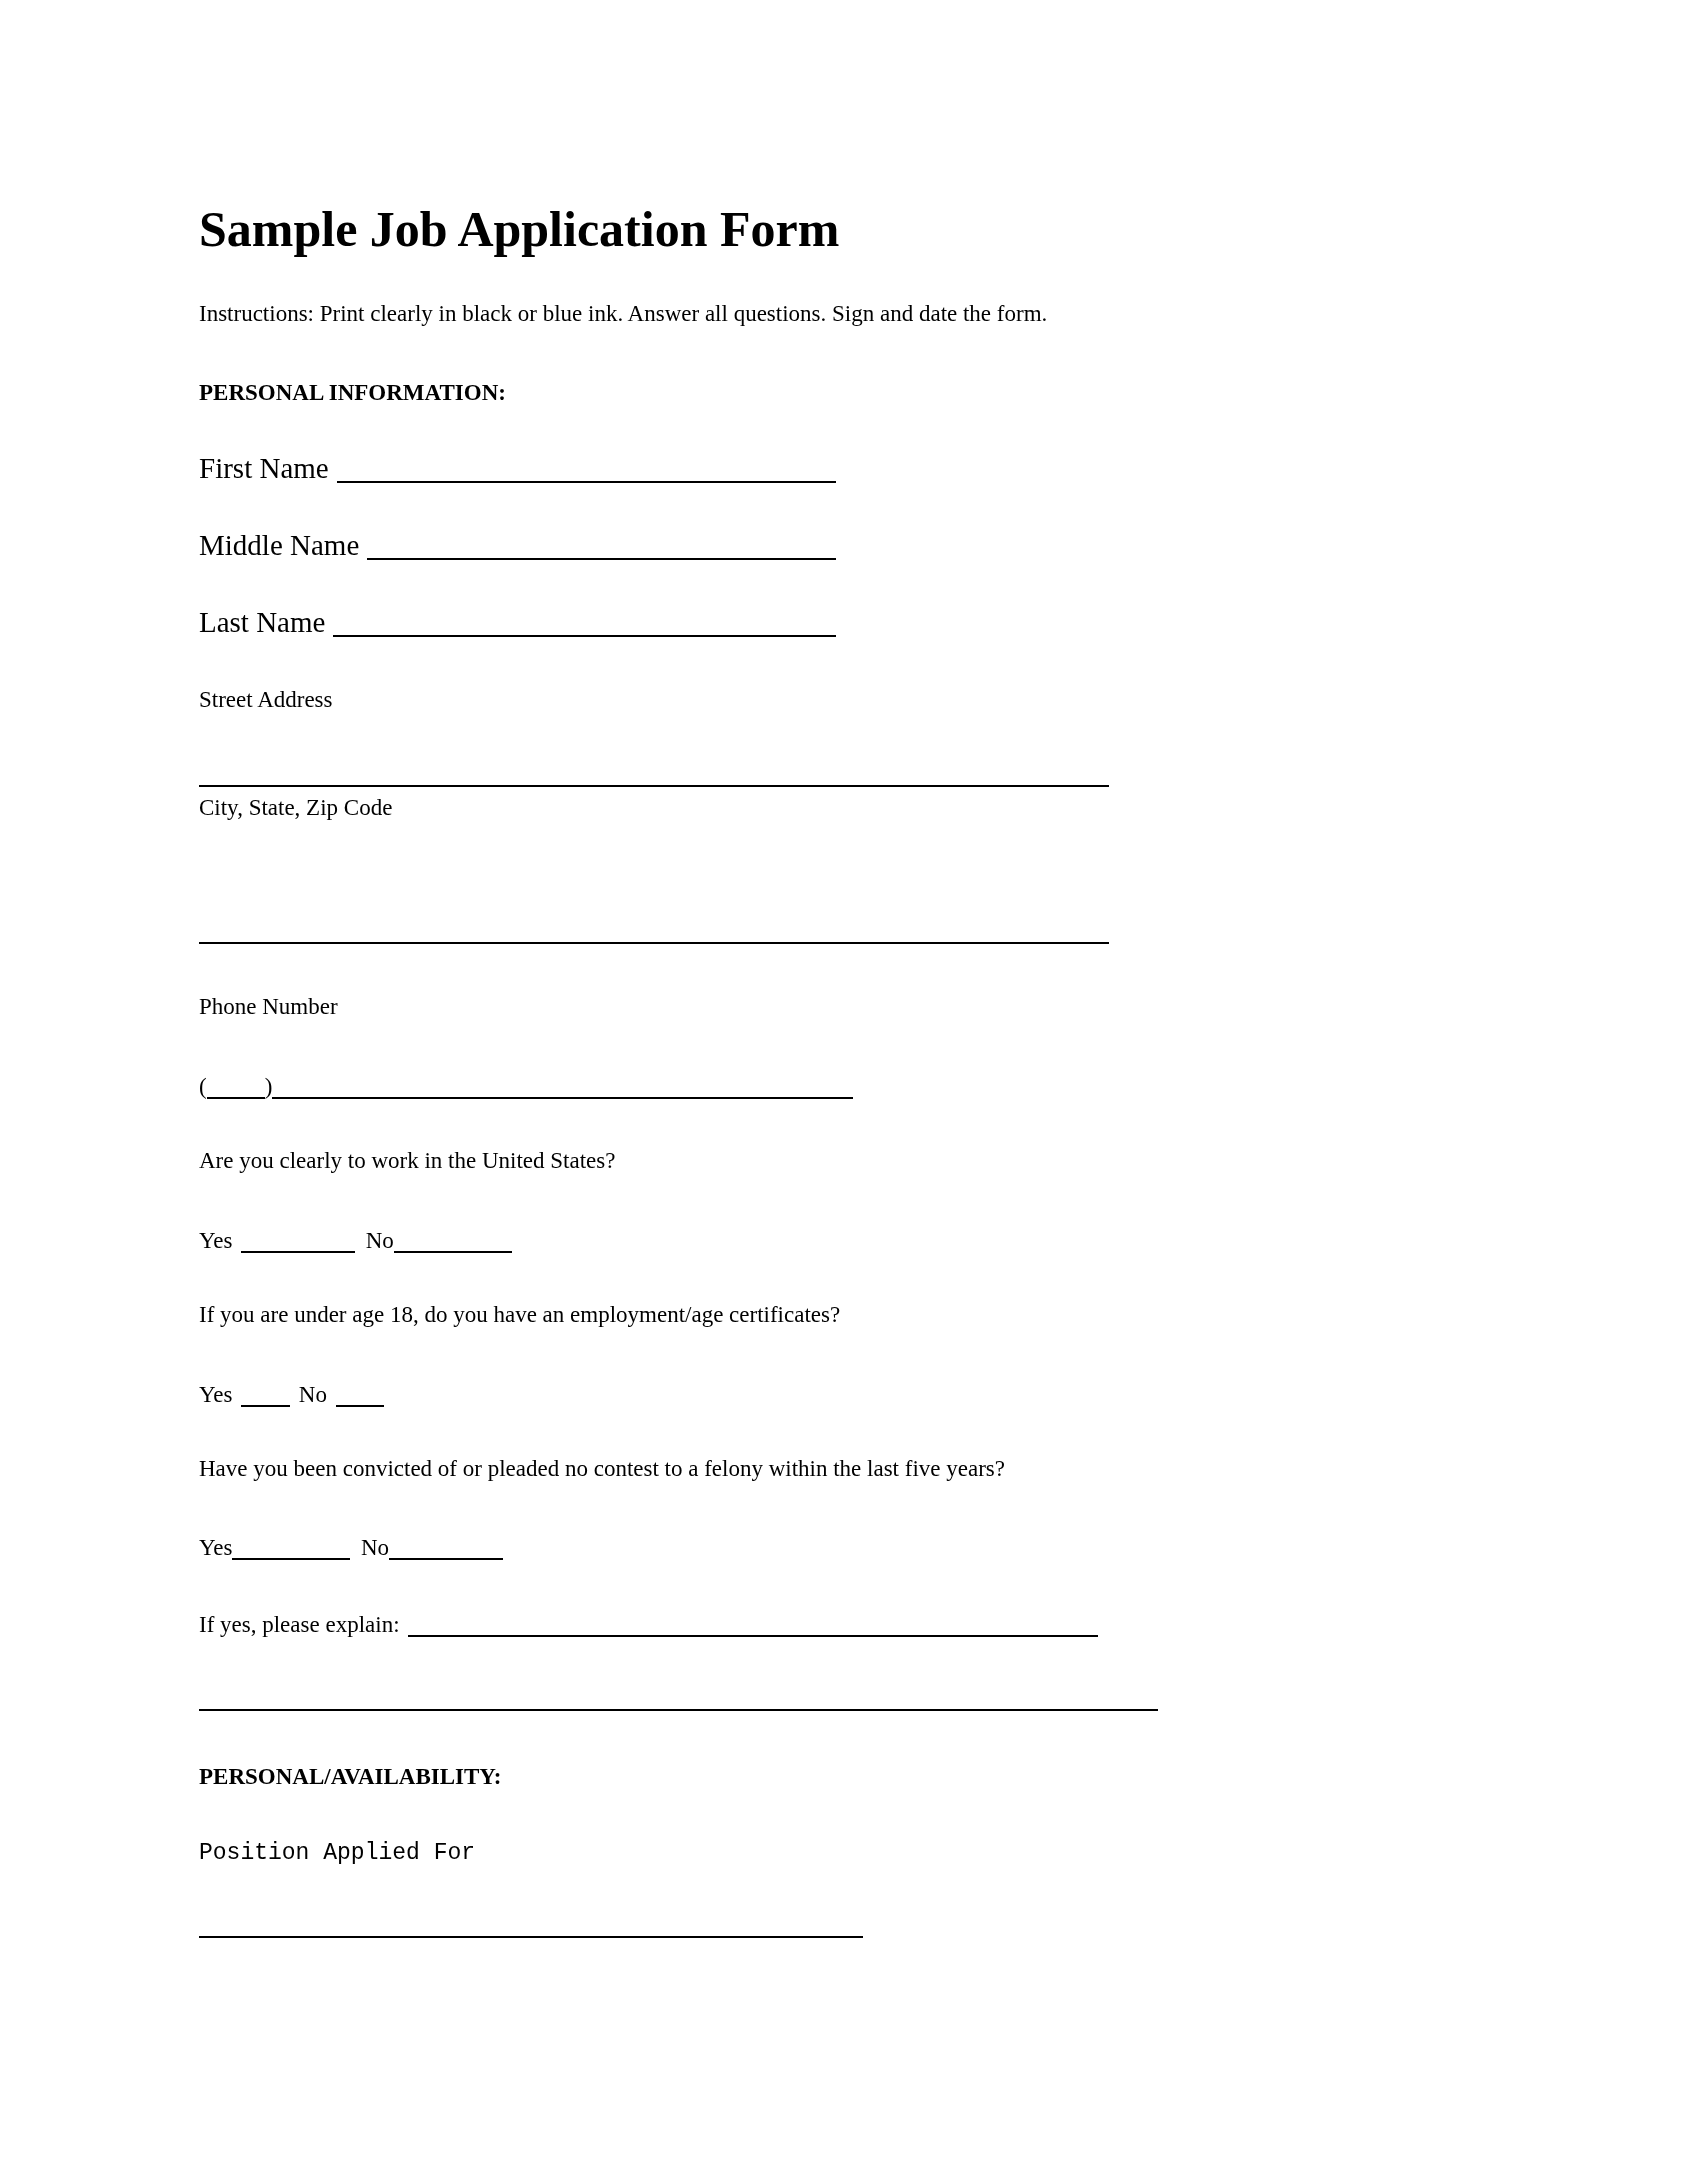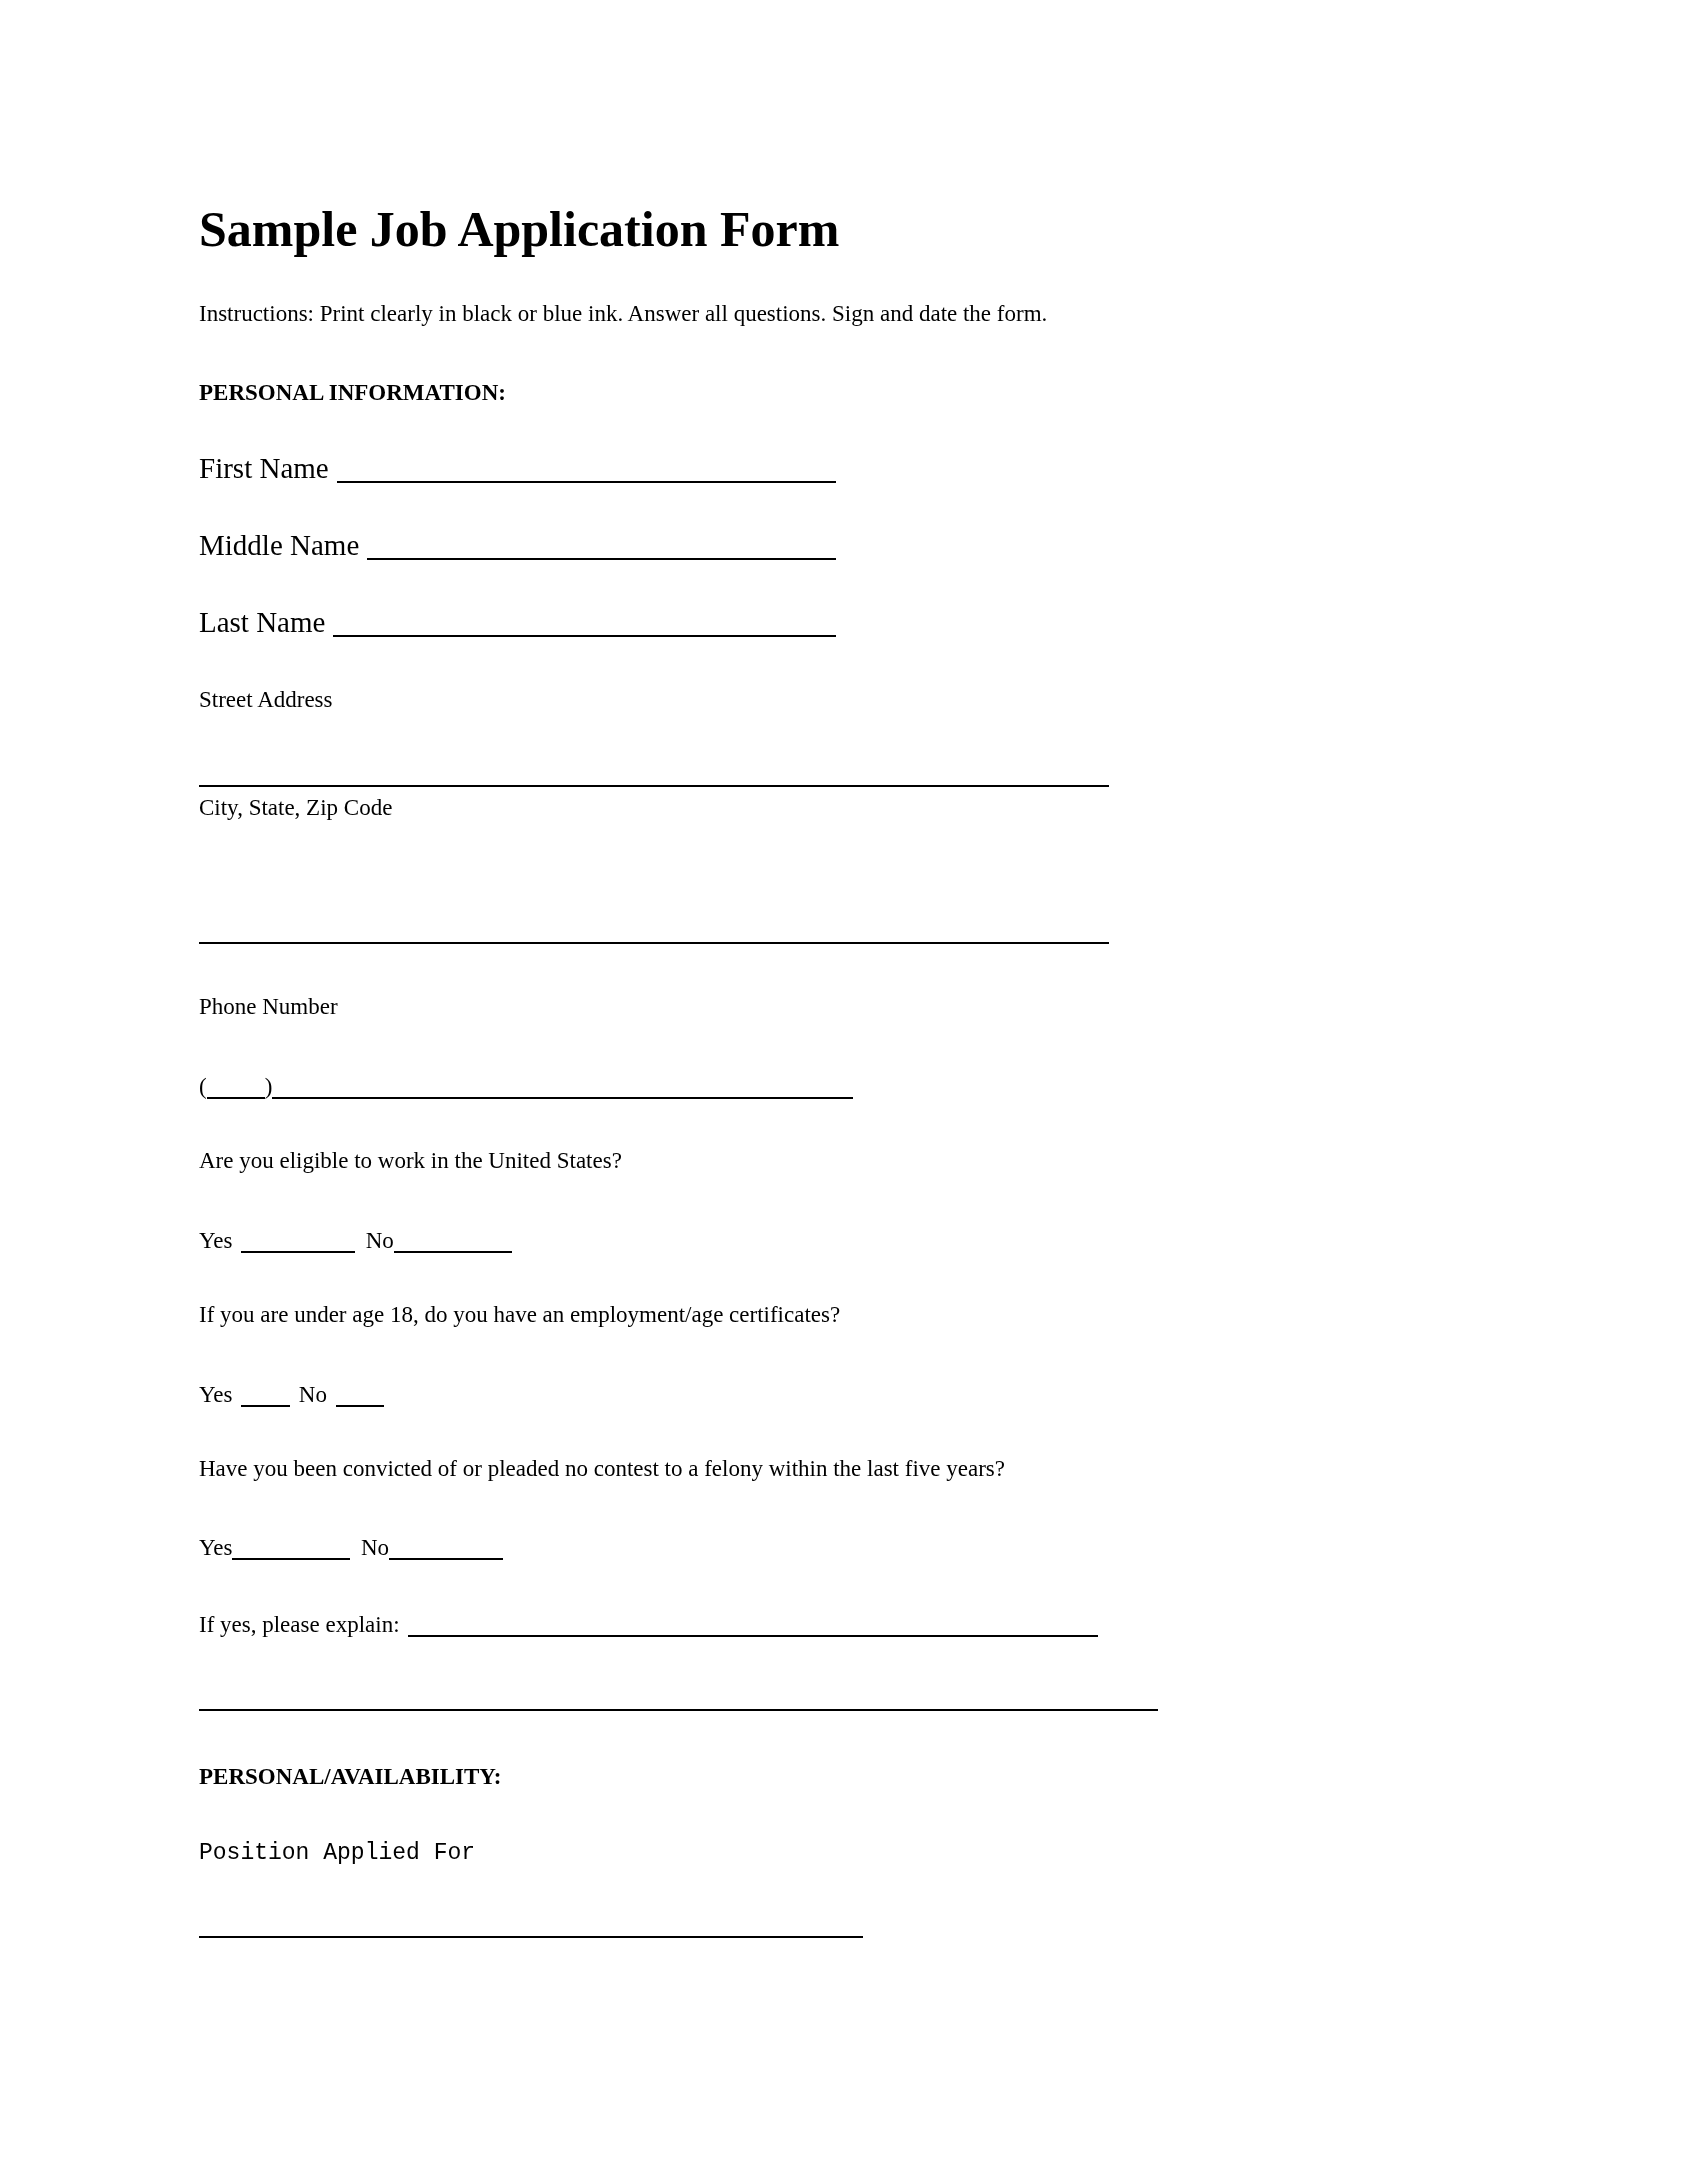--- a/index.html
+++ b/index.html
@@ -67,21 +67,21 @@
 
   <div class="t" style="top:791px;">City, State, Zip Code</div>
   <div class="rule" style="top:942px;width:910px;"></div>
 
   <div class="t" style="top:990px;">Phone Number</div>
 
   <div class="t" style="top:1067px;">
     <span>(</span><span class="blank" style="width:58px;"></span><span>)</span><span class="blank" style="width:581px;"></span>
   </div>
 
-  <div class="t" style="top:1144px;">Are you eligible to work in the United States?</div>
+  <div class="t" style="top:1144px;">Are you clearly to work in the United States?</div>
 
   <div class="t" style="top:1221px;">
     <span>Yes</span><span class="blank" style="width:114px;margin-left:8.7px;"></span><span style="margin-left:10.5px;">No</span><span class="blank" style="width:118px;"></span>
   </div>
 
   <div class="t" style="top:1298px;">If you are under age 18, do you have an employment/age certificates?</div>
 
   <div class="t" style="top:1375px;">
     <span>Yes</span><span class="blank" style="width:49px;margin-left:8.7px;"></span><span style="margin-left:8.7px;">No</span><span class="blank" style="width:48px;margin-left:8.7px;"></span>
   </div>

